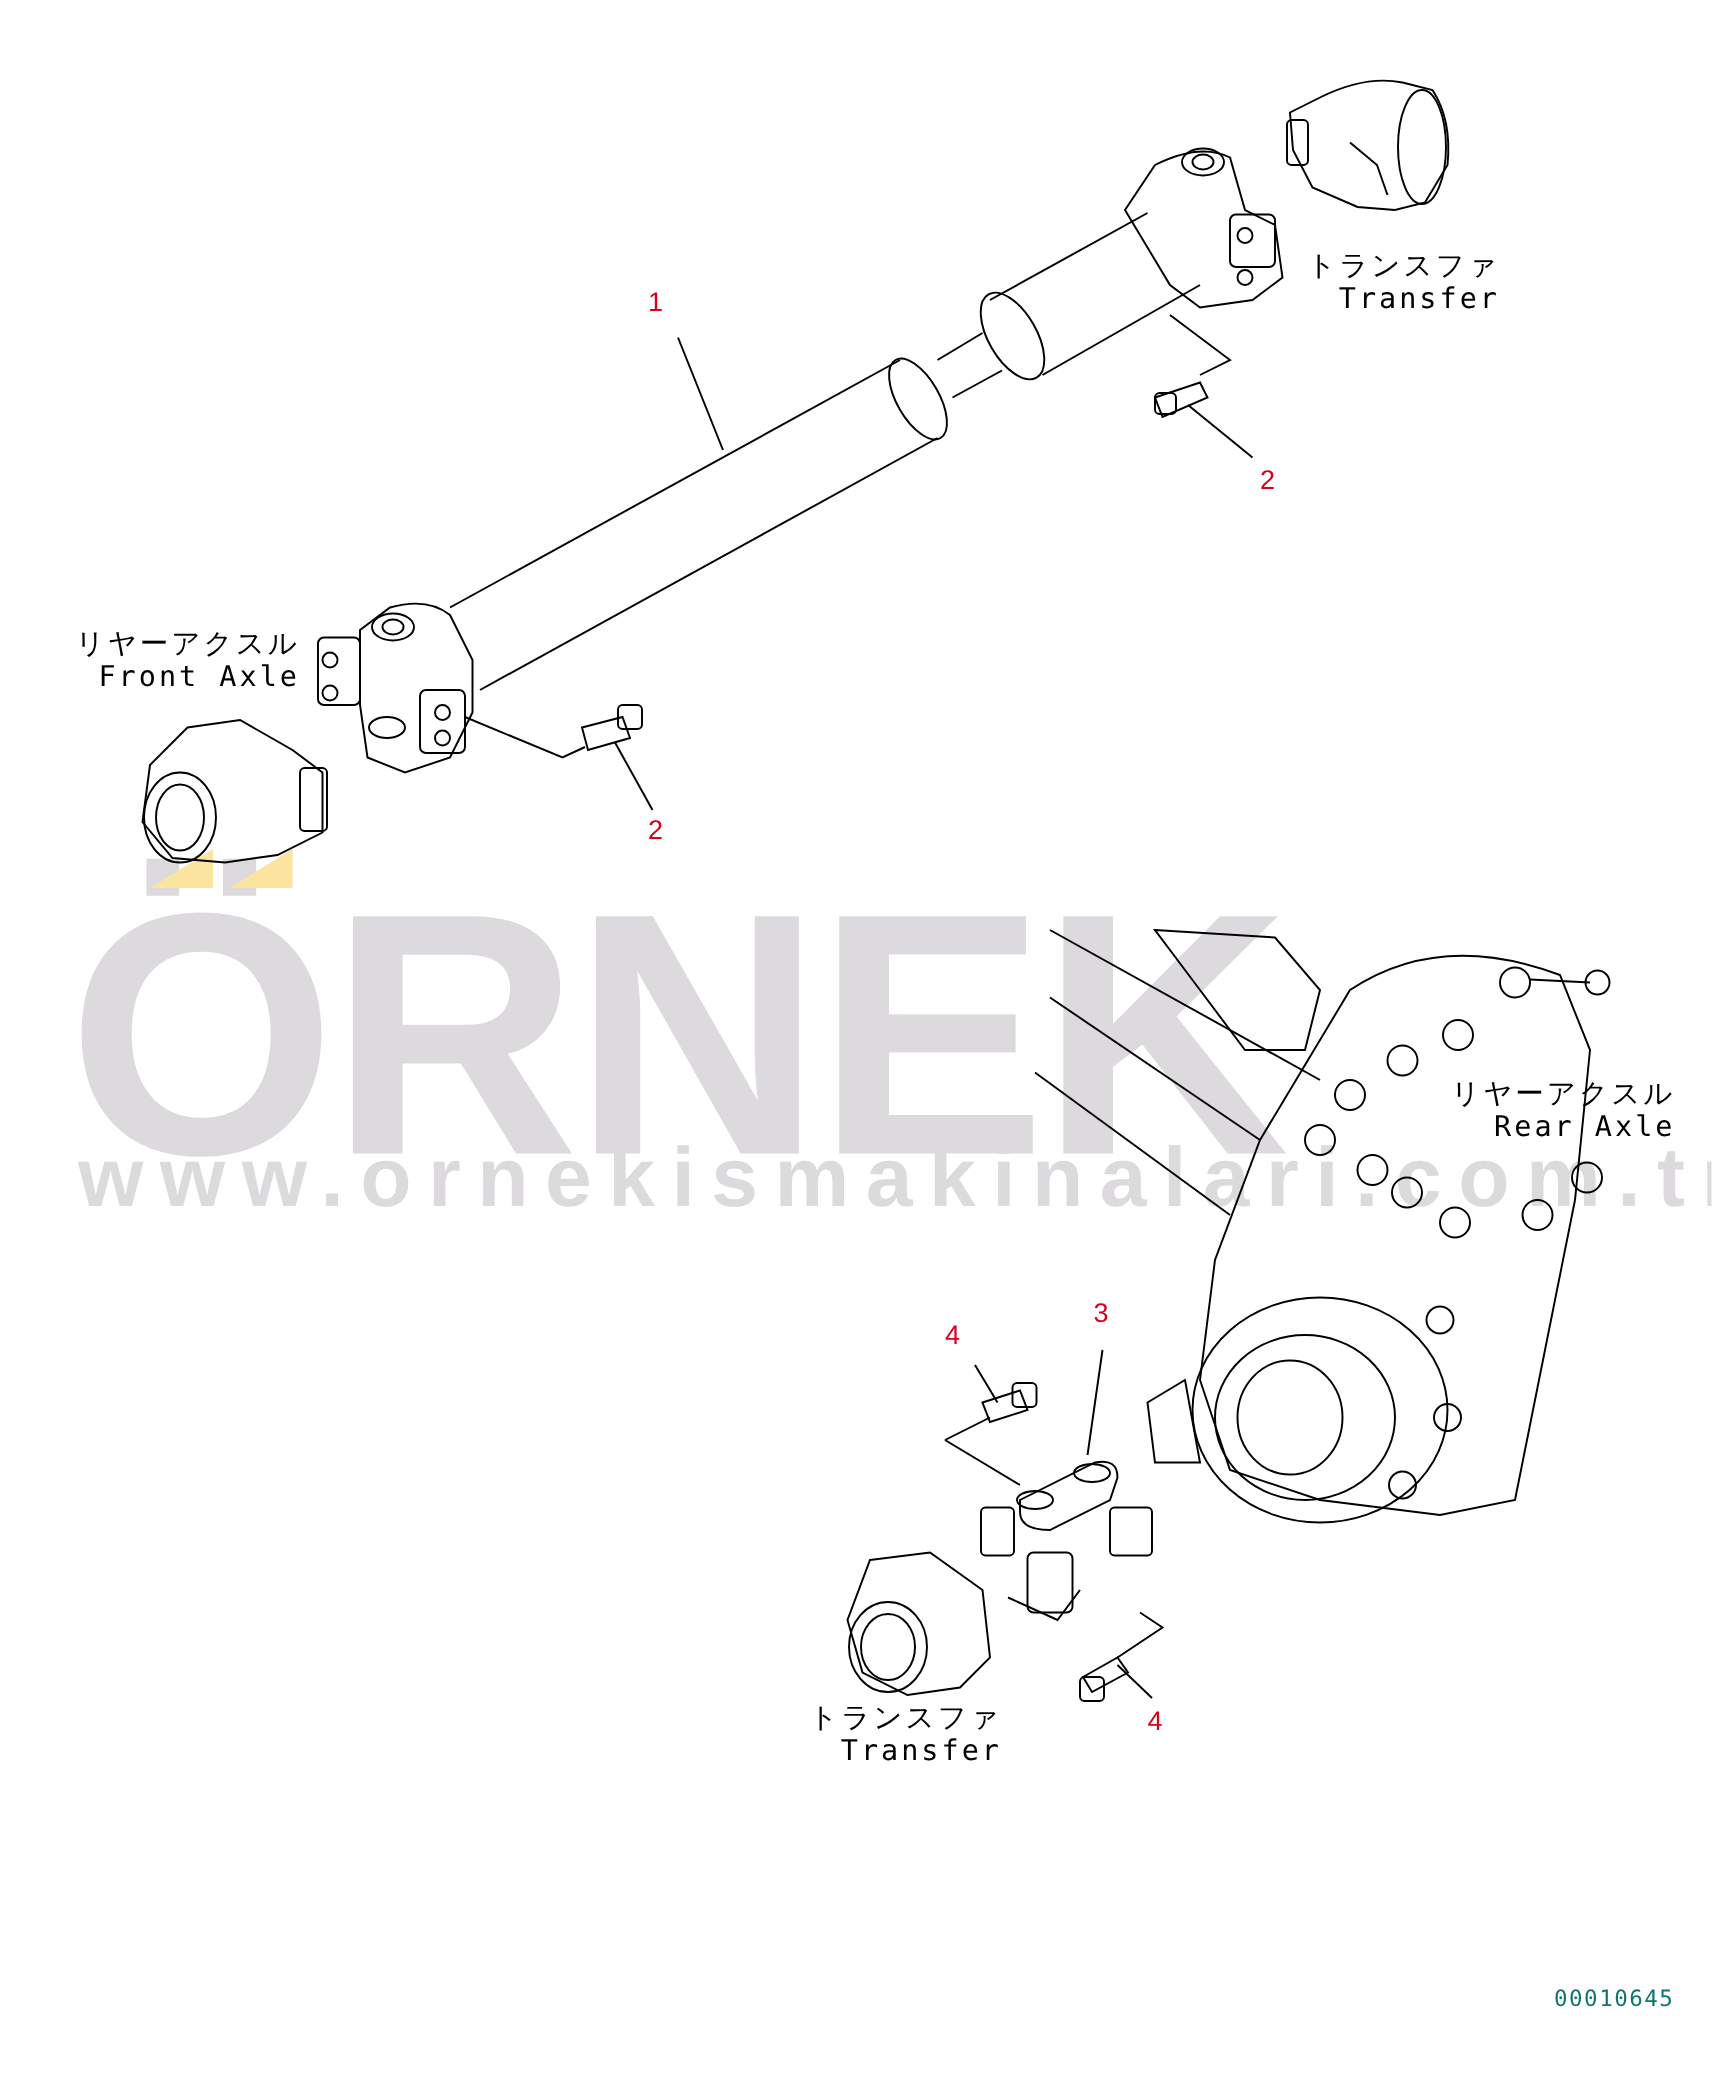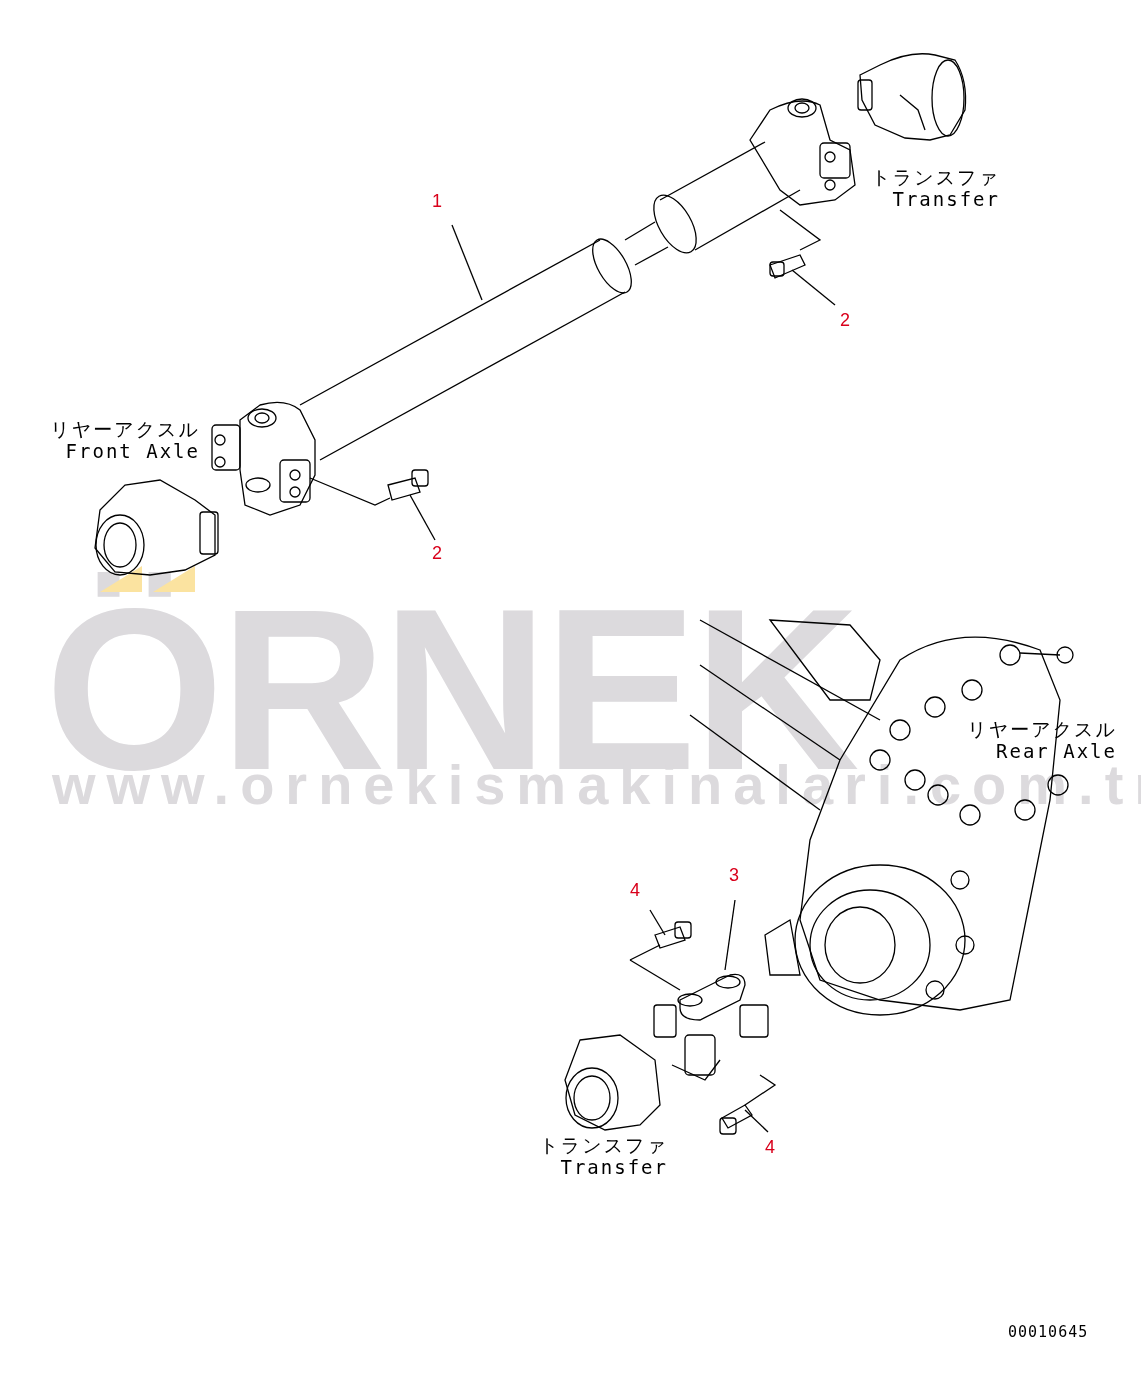--- a/index.html
+++ b/index.html
@@ -1,20 +1,20 @@
 <!DOCTYPE html>
 <html><head>
   <meta charset="utf-8">
   <style>
     html,body{margin:0;padding:0;background:#fff;}
     body{width:1141px;height:1385px;position:relative;overflow:hidden;font-family:"DejaVu Sans Mono",monospace;}
     #canvas{position:absolute;left:0;top:0;width:1141px;height:1385px;}
     .label{position:absolute;font-family:"DejaVu Sans Mono",monospace;color:#000;text-align:right;line-height:22px;font-size:19px;letter-spacing:2px;}
     .num{position:absolute;font-family:"Liberation Sans",sans-serif;font-size:18px;color:#d9001b;}
-    .docid{position:absolute;font-family:"DejaVu Sans Mono",monospace;font-size:15px;letter-spacing:1px;color:#000000;}
+    .docid{position:absolute;font-family:"DejaVu Sans Mono",monospace;font-size:15px;letter-spacing:1px;color:#0f766e;margin-left:28px;}
     .wm-big{position:absolute;left:45px;top:590px;font-family:"Liberation Sans",sans-serif;font-weight:bold;font-size:230px;line-height:200px;color:#dcdadd;letter-spacing:-4px;}
     .wm-url{position:absolute;left:52px;top:752px;font-family:"Liberation Sans",sans-serif;font-weight:bold;font-size:56px;letter-spacing:11px;color:#dcdadd;}
   </style>
 </head>
 <body>
 
 <div id="canvas">
 
   <div class="wm-big">ÖRNEK</div>
   <div class="wm-url">www.ornekismakinalari.com.tr</div>

